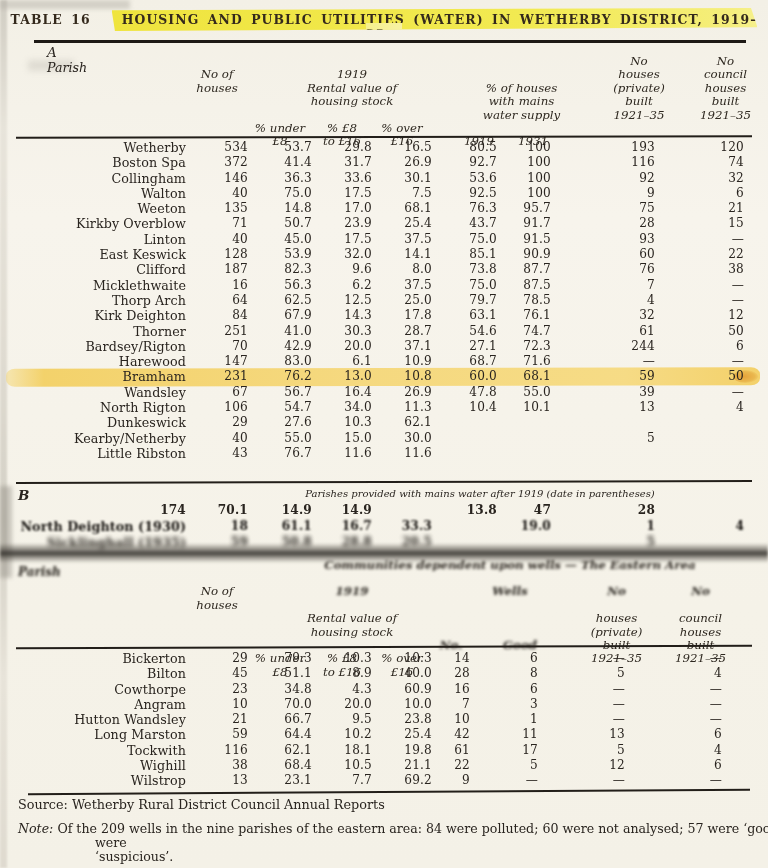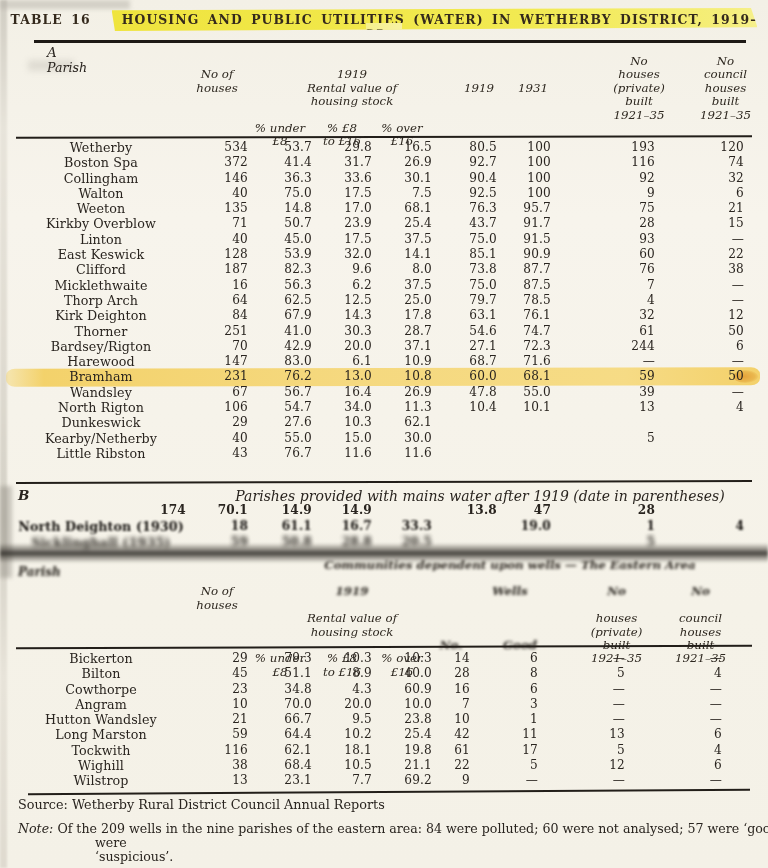--- a/index.html
+++ b/index.html
@@ -30,34 +30,34 @@
   .num-h{text-align:right;padding-right:3px;}
   .nudge{transform:translateX(var(--nx,0px));}
   .pt1{padding-top:13.4px;}
 
   .tbl{position:absolute;left:16px;}
   .trow{display:grid;height:15.3px;line-height:15.2px;font-size:12.1px;position:relative;}
   .cols-a-body .trow{grid-template-columns:170px 62px 64px 60px 60px 65px 54px 104px 89px;}
   .cols-e-body .trow{grid-template-columns:170px 62px 64px 60px 60px 38px 68px 87px 97px;}
   .tbl-b .trow{height:15.8px;font-weight:600;}
   .c{text-align:right;letter-spacing:.2px;}
-  .c0{text-align:center;font-size:12.7px;letter-spacing:.1px;}
+  .c0{text-align:right;font-size:12.7px;letter-spacing:.1px;}
   .smudge1{filter:blur(1.1px);font-weight:700;color:#15120f;}
   .smudge2{filter:blur(2.3px);font-weight:700;color:#1a1712;opacity:.92;}
   .sm{filter:blur(1.4px);font-weight:700;color:#26221c;}
 
   .hl{isolation:isolate;}
   .hl::before{content:"";position:absolute;left:-10px;right:-16px;top:-1.5px;bottom:-1px;z-index:-1;
     border-radius:9px/7px;transform:rotate(-.12deg);
     background:linear-gradient(90deg,rgba(245,216,120,.5),rgba(243,208,100,.95) 5%,rgba(245,213,112,.88) 45%,
                rgba(246,218,128,.95) 82%,rgba(243,205,92,.9));}
   .hl::after{content:"";position:absolute;right:-14px;top:.5px;width:25px;height:13px;z-index:-1;border-radius:50%;
     background:radial-gradient(ellipse at 42% 50%,#e5a23a 0%,#eab84f 55%,rgba(234,184,79,0) 78%);}
 
-  .b-title{position:absolute;font-style:italic;font-size:14px;}
+  .b-title{position:absolute;font-style:italic;font-size:10px;}
   .smear-band{position:absolute;left:0;top:543px;width:768px;height:20px;filter:blur(1.6px);
     background:linear-gradient(180deg,rgba(60,56,50,0) 0%,rgba(62,58,52,.55) 32%,rgba(48,45,40,.9) 52%,
                rgba(62,58,52,.5) 72%,rgba(60,56,50,0) 100%);}
   .e-title{position:absolute;left:300px;top:558px;width:420px;text-align:center;font-style:italic;
            font-size:11.8px;font-weight:700;color:#2a251f;filter:blur(1.8px);}
   .source-line{position:absolute;left:18px;top:797px;font-size:12.8px;}
   .note-line{position:absolute;left:18px;top:822px;width:742px;font-size:12.6px;line-height:14.2px;
              padding-left:77px;text-indent:-77px;}
   .note-line .it{font-style:italic;}
   .note-body{white-space:pre-line;}
@@ -90,20 +90,23 @@
       <div class="srow" style="grid-template-columns:64px 60px 60px;">
         <div>% under
 £8</div>
         <div>% £8
 to £16</div>
         <div>% over
 £16</div>
       </div>
     </div>
     <div class="pt1" style="grid-column:6/span 2;">
+      <div class="nudge" style="--nx:30px;">% of houses
+with mains
+water supply</div>
       <div class="srow" style="grid-template-columns:65px 54px;">
         <div class="num-h">1919</div>
         <div class="num-h">1931</div>
       </div>
     </div>
     <div class="nudge" style="grid-column:8;--nx:36px;">No
 houses
 (private)
 built
 1921–35</div>
@@ -137,21 +140,21 @@
         <div class="c c6">100</div>
         <div class="c c7">116</div>
         <div class="c c8">74</div>
       </div>
       <div class="trow">
         <div class="c c0">Collingham</div>
         <div class="c c1">146</div>
         <div class="c c2">36.3</div>
         <div class="c c3">33.6</div>
         <div class="c c4">30.1</div>
-        <div class="c c5">90.4</div>
+        <div class="c c5">53.6</div>
         <div class="c c6">100</div>
         <div class="c c7">92</div>
         <div class="c c8">32</div>
       </div>
       <div class="trow">
         <div class="c c0">Walton</div>
         <div class="c c1">40</div>
         <div class="c c2">75.0</div>
         <div class="c c3">17.5</div>
         <div class="c c4">7.5</div>

